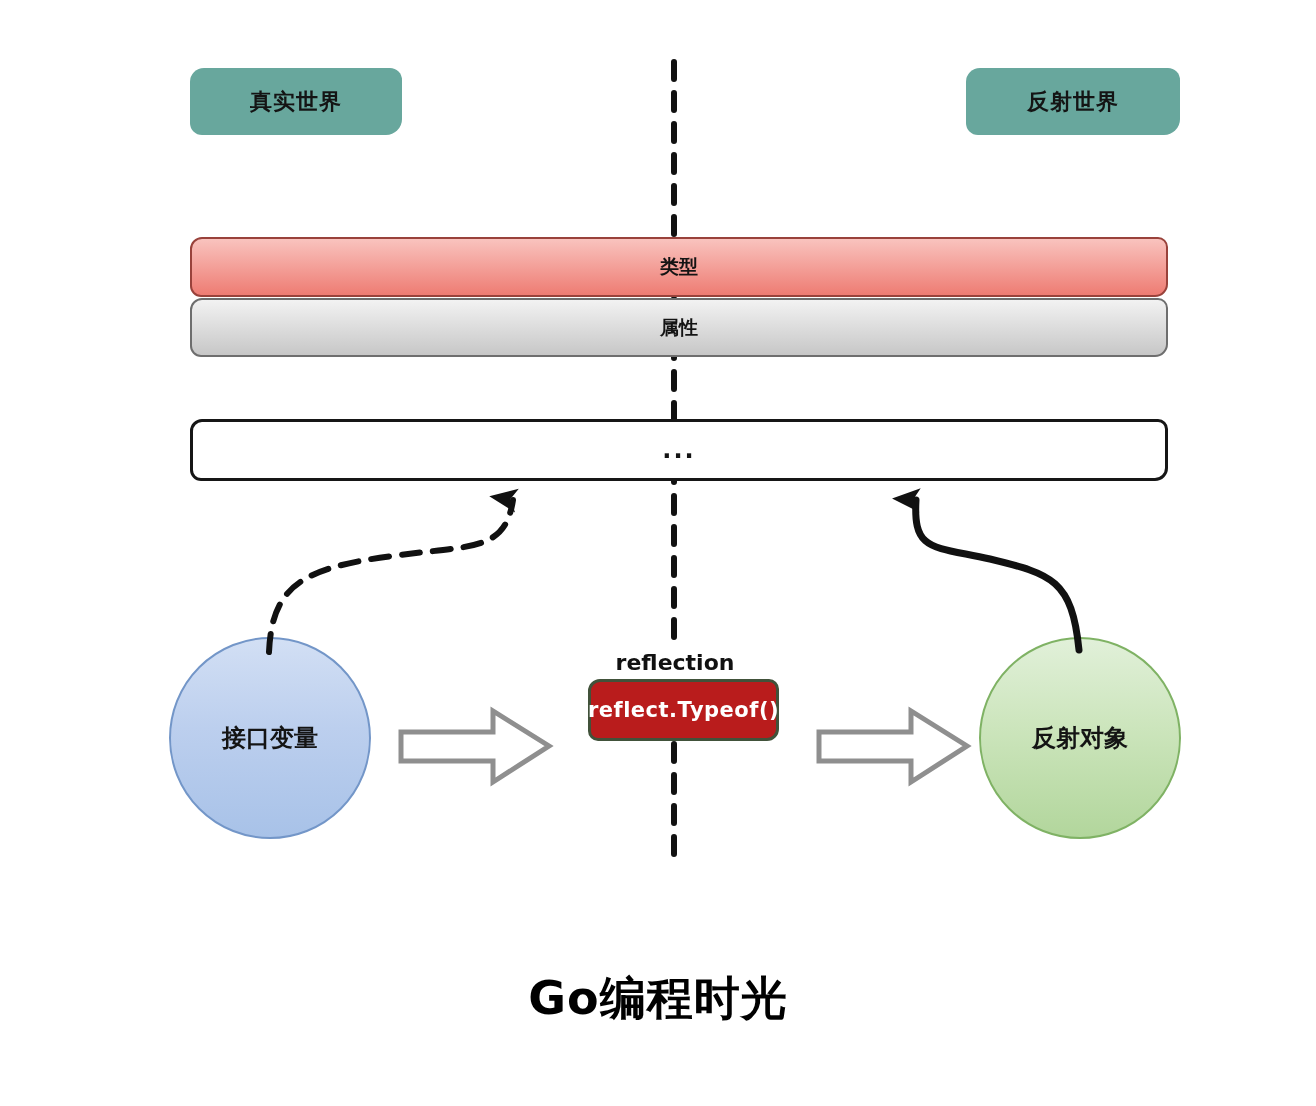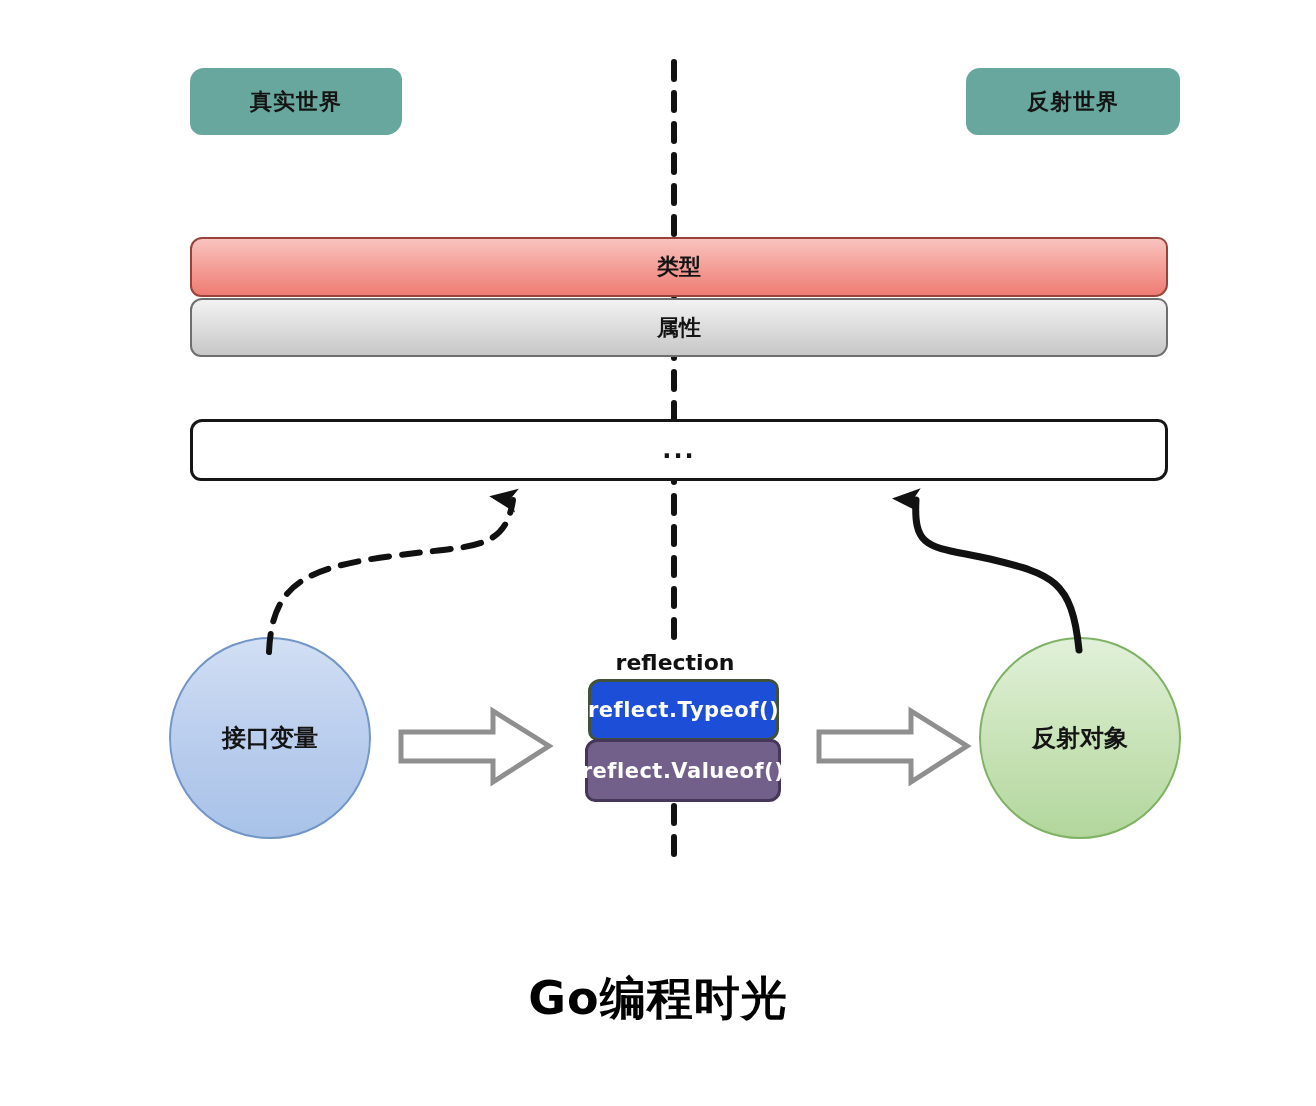--- a/index.html
+++ b/index.html
@@ -14,21 +14,21 @@
     font-size:22px;font-weight:600;color:#141414;z-index:2;
     letter-spacing:1px;
   }
   #badge-left{left:190px;width:212px;}
   #badge-right{left:966px;width:214px;}
 
   
   .bar{
     position:absolute;left:190px;width:978px;z-index:2;
     display:flex;align-items:center;justify-content:center;
-    font-size:22px;font-weight:600;color:#141414;
+    font-size:19px;font-weight:600;color:#141414;
     border-radius:12px 10px 13px 11px;
     box-sizing:border-box;
   }
   #bar-type{top:237px;height:60px;background:linear-gradient(180deg,#f9c3be 0%,#ee7c73 100%);border:2px solid #99423b;}
   #bar-attr{top:298px;height:59px;background:linear-gradient(180deg,#f2f2f2 0%,#c7c7c7 100%);border:2px solid #6e6e6e;}
   #bar-method{top:358px;height:60px;background:linear-gradient(180deg,#eec7dc 0%,#d877a9 100%);border:2px solid #7d4f70;}
   #bar-more{top:419px;height:62px;background:#ffffff;border:3px solid #161616;font-size:24px;letter-spacing:2px;}
 
   
   .node-circle{
@@ -55,21 +55,21 @@
     background:#ffffff;z-index:2;
     font-size:22px;font-weight:600;color:#111;margin-top:16px;
   }
   .func-box{
     position:absolute;z-index:2;box-sizing:border-box;
     display:flex;align-items:center;justify-content:center;
     color:#ffffff;font-size:21px;font-weight:700;
     border-radius:12px 10px 12px 10px;
     letter-spacing:0.5px;
   }
-  #box-typeof{left:588px;top:679px;width:191px;height:62px;background:#1d4ed8;border:3px solid #41523a;}
+  #box-typeof{left:588px;top:679px;width:191px;height:62px;background:#b91c1c;border:3px solid #41523a;}
   #box-valueof{left:585px;top:739px;width:196px;height:63px;background:#72608a;border:3px solid #453759;}
 
   
   svg.layer{position:absolute;left:0;top:0;pointer-events:none;}
   #bg-lines{z-index:0;}
   #fg-arrows{z-index:3;}
   .block-arrow{position:absolute;z-index:2;}
   #block-arrow-left{left:396px;top:704px;}
   #block-arrow-right{left:814px;top:704px;}
 
@@ -97,21 +97,20 @@
 
   <div class="bar" id="bar-type">类型</div>
   <div class="bar" id="bar-attr">属性</div>
   <div class="bar" id="bar-more">...</div>
 
   <div class="node-circle" id="circle-interface">接口变量</div>
   <div class="node-circle" id="circle-reflect-obj">反射对象</div>
 
   <div id="reflection-caption">reflection</div>
   <div class="func-box" id="box-typeof">reflect.Typeof()</div>
-  <div class="func-box" id="box-valueof">reflect.Valueof()</div>
 
   <svg class="block-arrow" id="block-arrow-left" width="160" height="86" viewBox="0 0 160 86">
     <polygon points="5,28 97,28 97,7 153,42 97,78 97,57 5,57" fill="#ffffff" stroke="#8f8f8f" stroke-width="5"></polygon>
   </svg>
   <svg class="block-arrow" id="block-arrow-right" width="160" height="86" viewBox="0 0 160 86">
     <polygon points="5,28 97,28 97,7 153,42 97,78 97,57 5,57" fill="#ffffff" stroke="#8f8f8f" stroke-width="5"></polygon>
   </svg>
 
   <svg id="fg-arrows" class="layer" width="1316" height="1106" viewBox="0 0 1316 1106">
     <defs>

